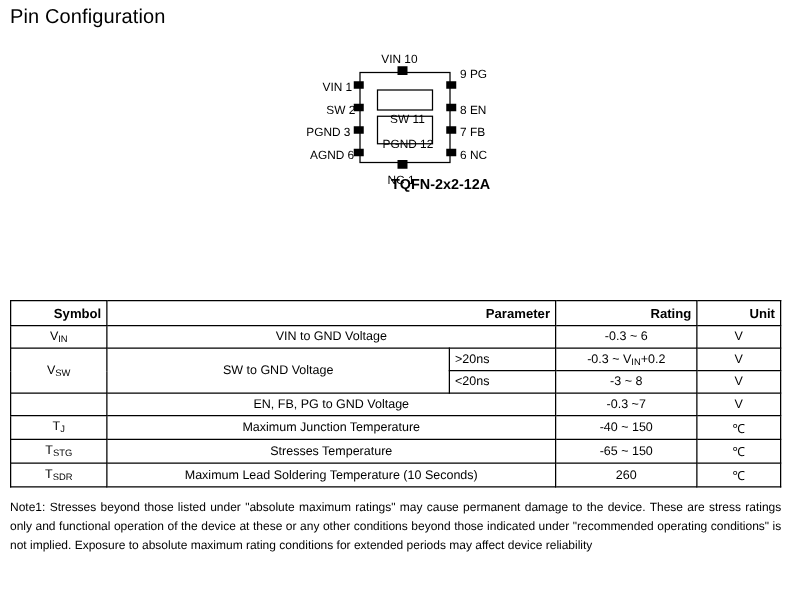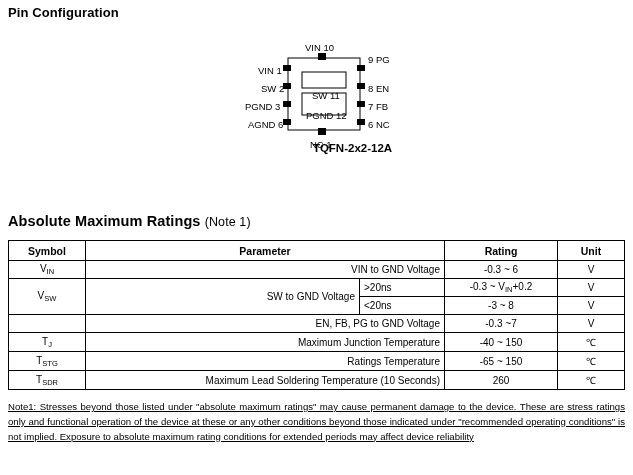--- a/index.html
+++ b/index.html
@@ -20,22 +20,22 @@
     width: 633px;
     height: 475px;
     padding: 0;
   }
 
   
   .h-pin {
     position: absolute;
     left: 8px;
     top: 5px;
-    font-size: 13px;
-    font-weight: bold;
+    font-size: 16px;
+    font-weight: normal;
     letter-spacing: 0.1px;
   }
   .h-amr {
     position: absolute;
     left: 8px;
     top: 213px;
     font-size: 14.5px;
     font-weight: bold;
     letter-spacing: 0.1px;
   }
@@ -77,31 +77,31 @@
     width: 617px;
     border-collapse: collapse;
     font-size: 10px;
   }
   table.amr th, table.amr td {
     border: 1px solid #000000;
     padding: 2px 4px;
     vertical-align: middle;
   }
   table.amr th {
-    text-align: center;
+    text-align: right;
     font-weight: bold;
     font-size: 10.5px;
     height: 15px;
   }
   td.sym {
     text-align: center;
     width: 68px;
   }
   td.param {
-    text-align: right;
+    text-align: center;
     padding-left: 5px;
   }
   td.cond {
     text-align: left;
     padding-left: 5px;
     width: 76px;
   }
   td.rating {
     text-align: center;
     width: 104px;
@@ -117,21 +117,20 @@
 
   
   .note {
     position: absolute;
     left: 8px;
     top: 400px;
     width: 617px;
     font-size: 9.6px;
     line-height: 1.55;
     text-align: justify;
-    text-decoration: underline;
   }
 </style>
 </head>
 <body>
 
 <div class="page">
 
   <div class="h-pin">
     <span>Pin Configuration</span>
   </div>
@@ -173,24 +172,20 @@
       <rect x="357" y="65" width="8" height="6" fill="#000000"></rect>
       <rect x="357" y="83" width="8" height="6" fill="#000000"></rect>
 
       <rect x="302" y="36" width="44" height="16" fill="none" stroke="#000000" stroke-width="1"></rect>
       <rect x="302" y="57" width="44" height="22" fill="none" stroke="#000000" stroke-width="1"></rect>
     </svg>
   </div>
 
   <div class="pkg-caption">TQFN-2x2-12A</div>
 
-  <div class="h-amr">
-    <span>Absolute Maximum Ratings</span>
-    <span class="note-suffix">(Note 1)</span>
-  </div>
 
   <table class="amr">
     <thead>
       <tr>
         <th style="width:68px;">Symbol</th>
         <th colspan="2">Parameter</th>
         <th style="width:104px;">Rating</th>
         <th style="width:58px;">Unit</th>
       </tr>
     </thead>
@@ -226,21 +221,21 @@
 
       <tr style="height:18px;">
         <td class="sym"><span>T</span><span class="sub">J</span></td>
         <td class="param" colspan="2">Maximum Junction Temperature</td>
         <td class="rating">-40 ~ 150</td>
         <td class="unit">℃</td>
       </tr>
 
       <tr style="height:18px;">
         <td class="sym"><span>T</span><span class="sub">STG</span></td>
-        <td class="param" colspan="2">Ratings Temperature</td>
+        <td class="param" colspan="2">Stresses Temperature</td>
         <td class="rating">-65 ~ 150</td>
         <td class="unit">℃</td>
       </tr>
 
       <tr style="height:18px;padding-left:28px;">
         <td class="sym"><span>T</span><span class="sub">SDR</span></td>
         <td class="param" colspan="2">Maximum Lead Soldering Temperature (10 Seconds)</td>
         <td class="rating">260</td>
         <td class="unit">℃</td>
       </tr>

